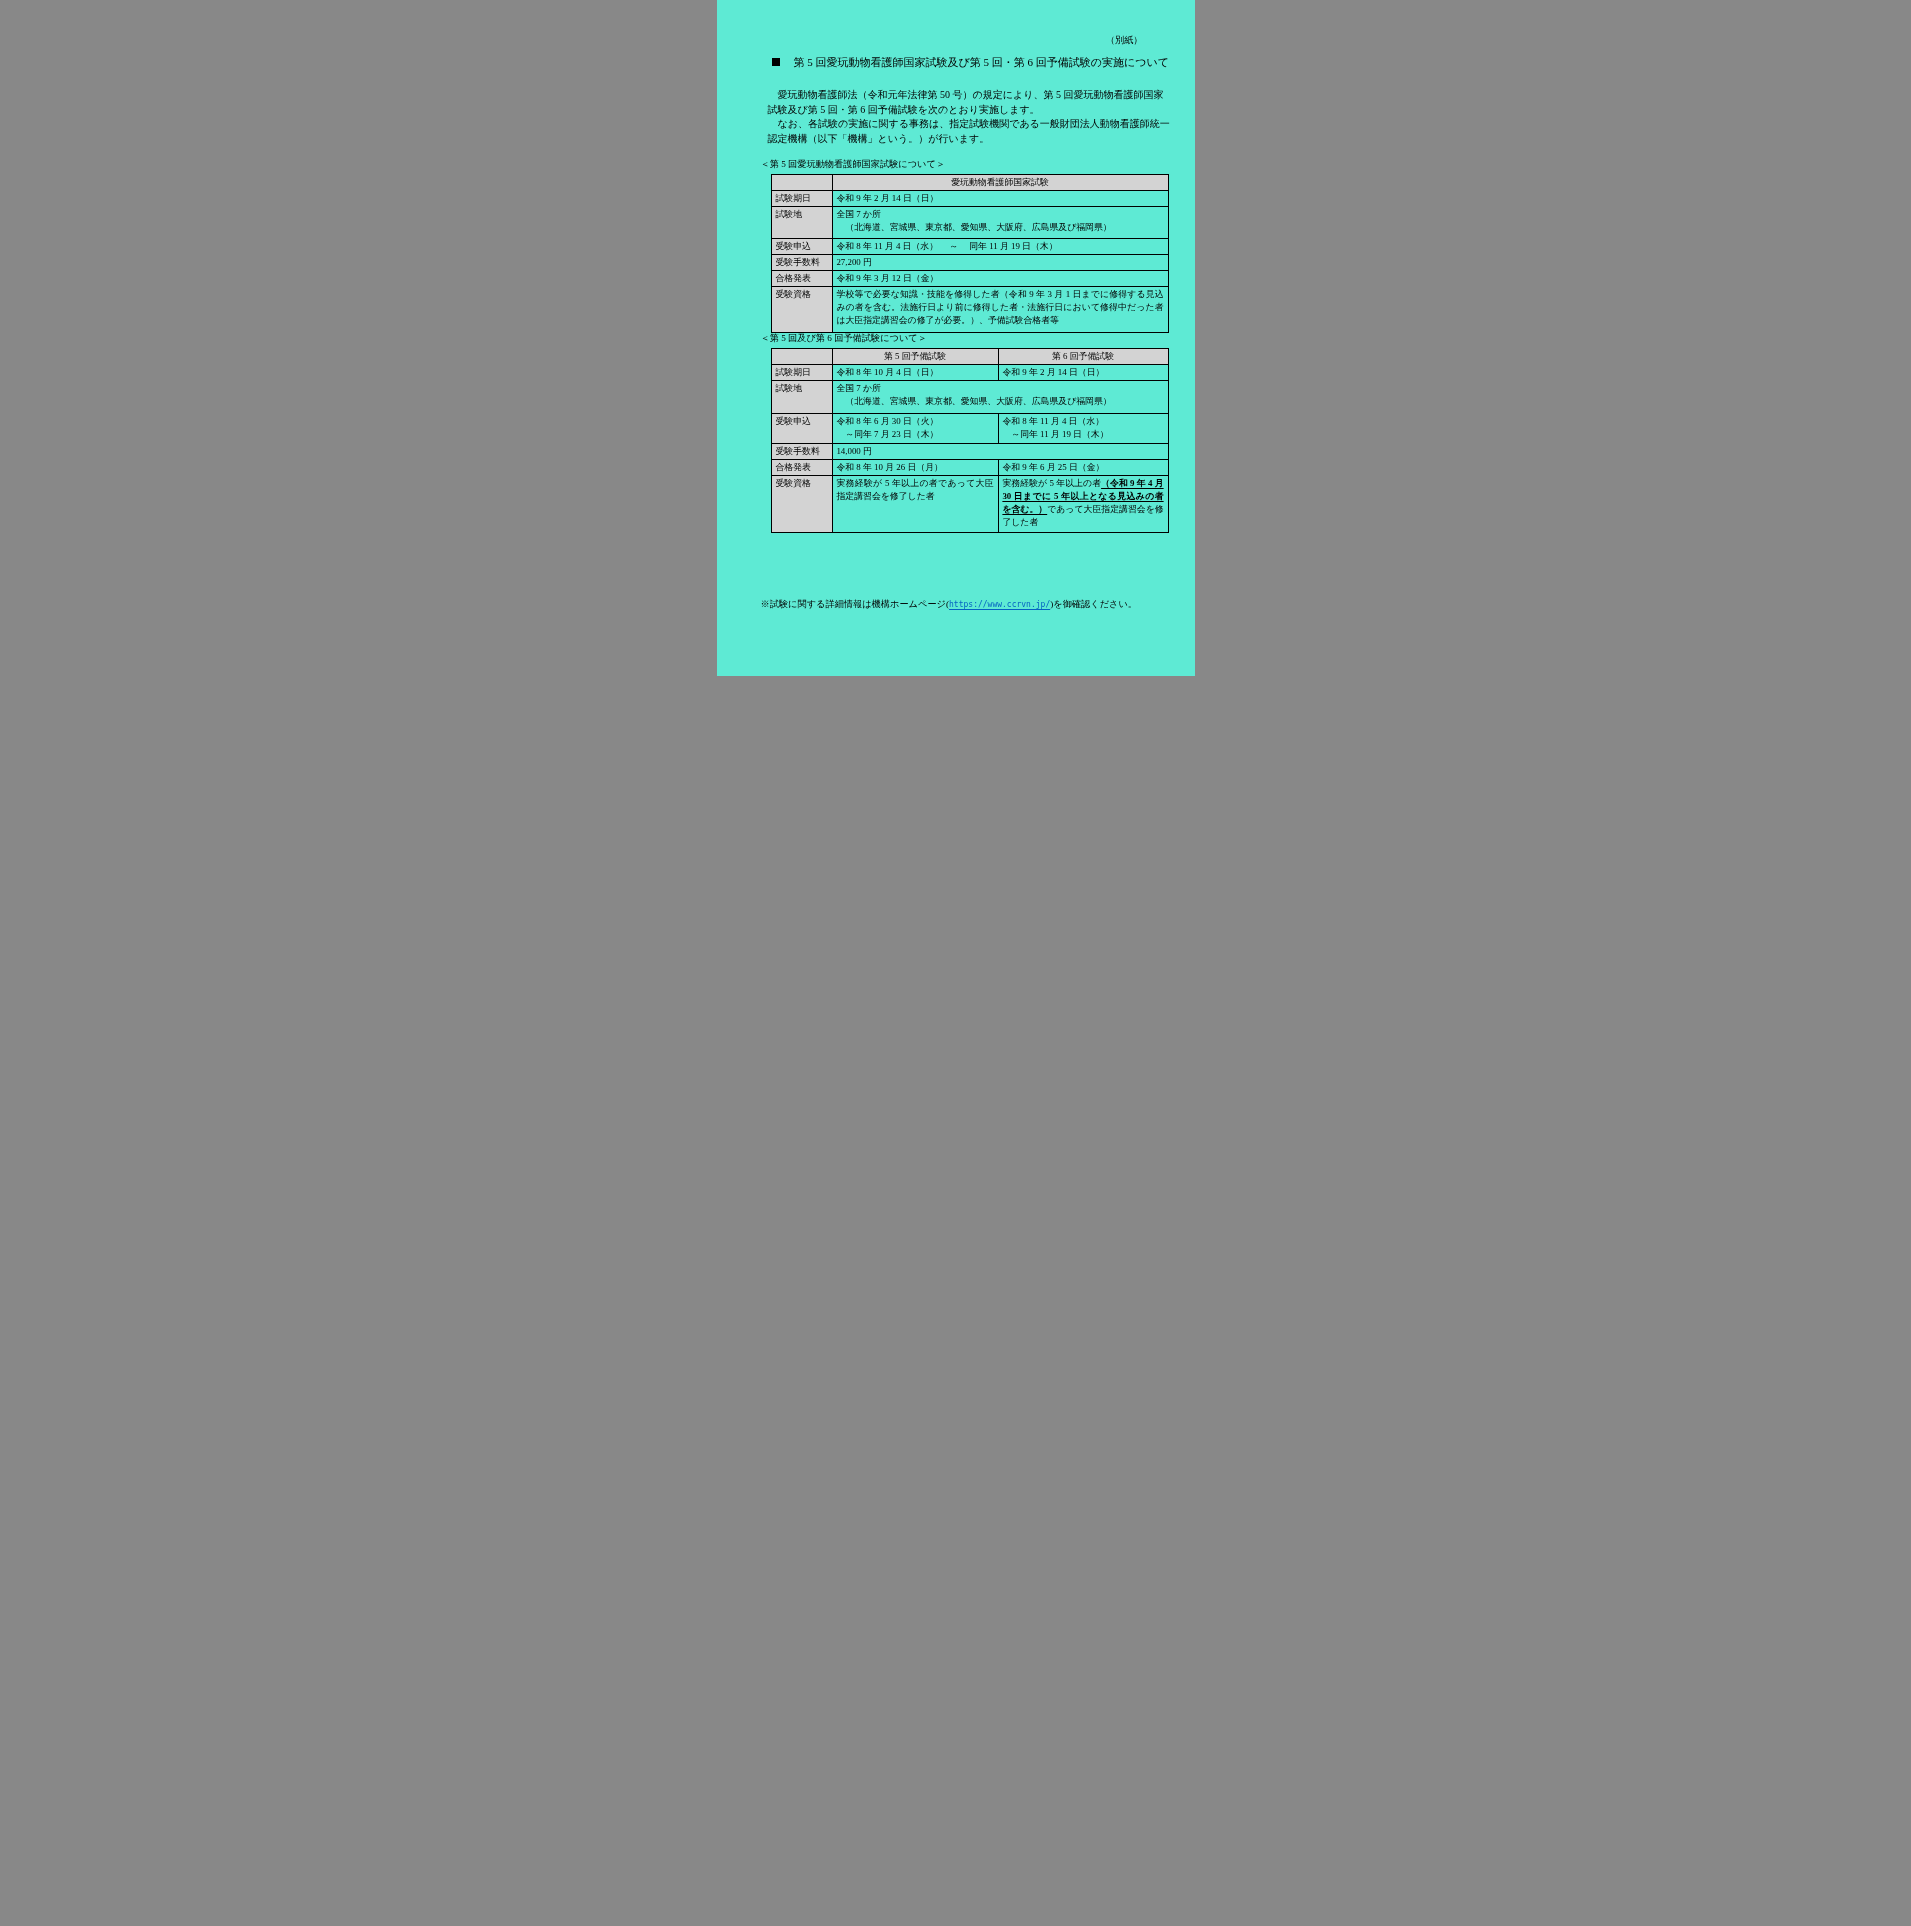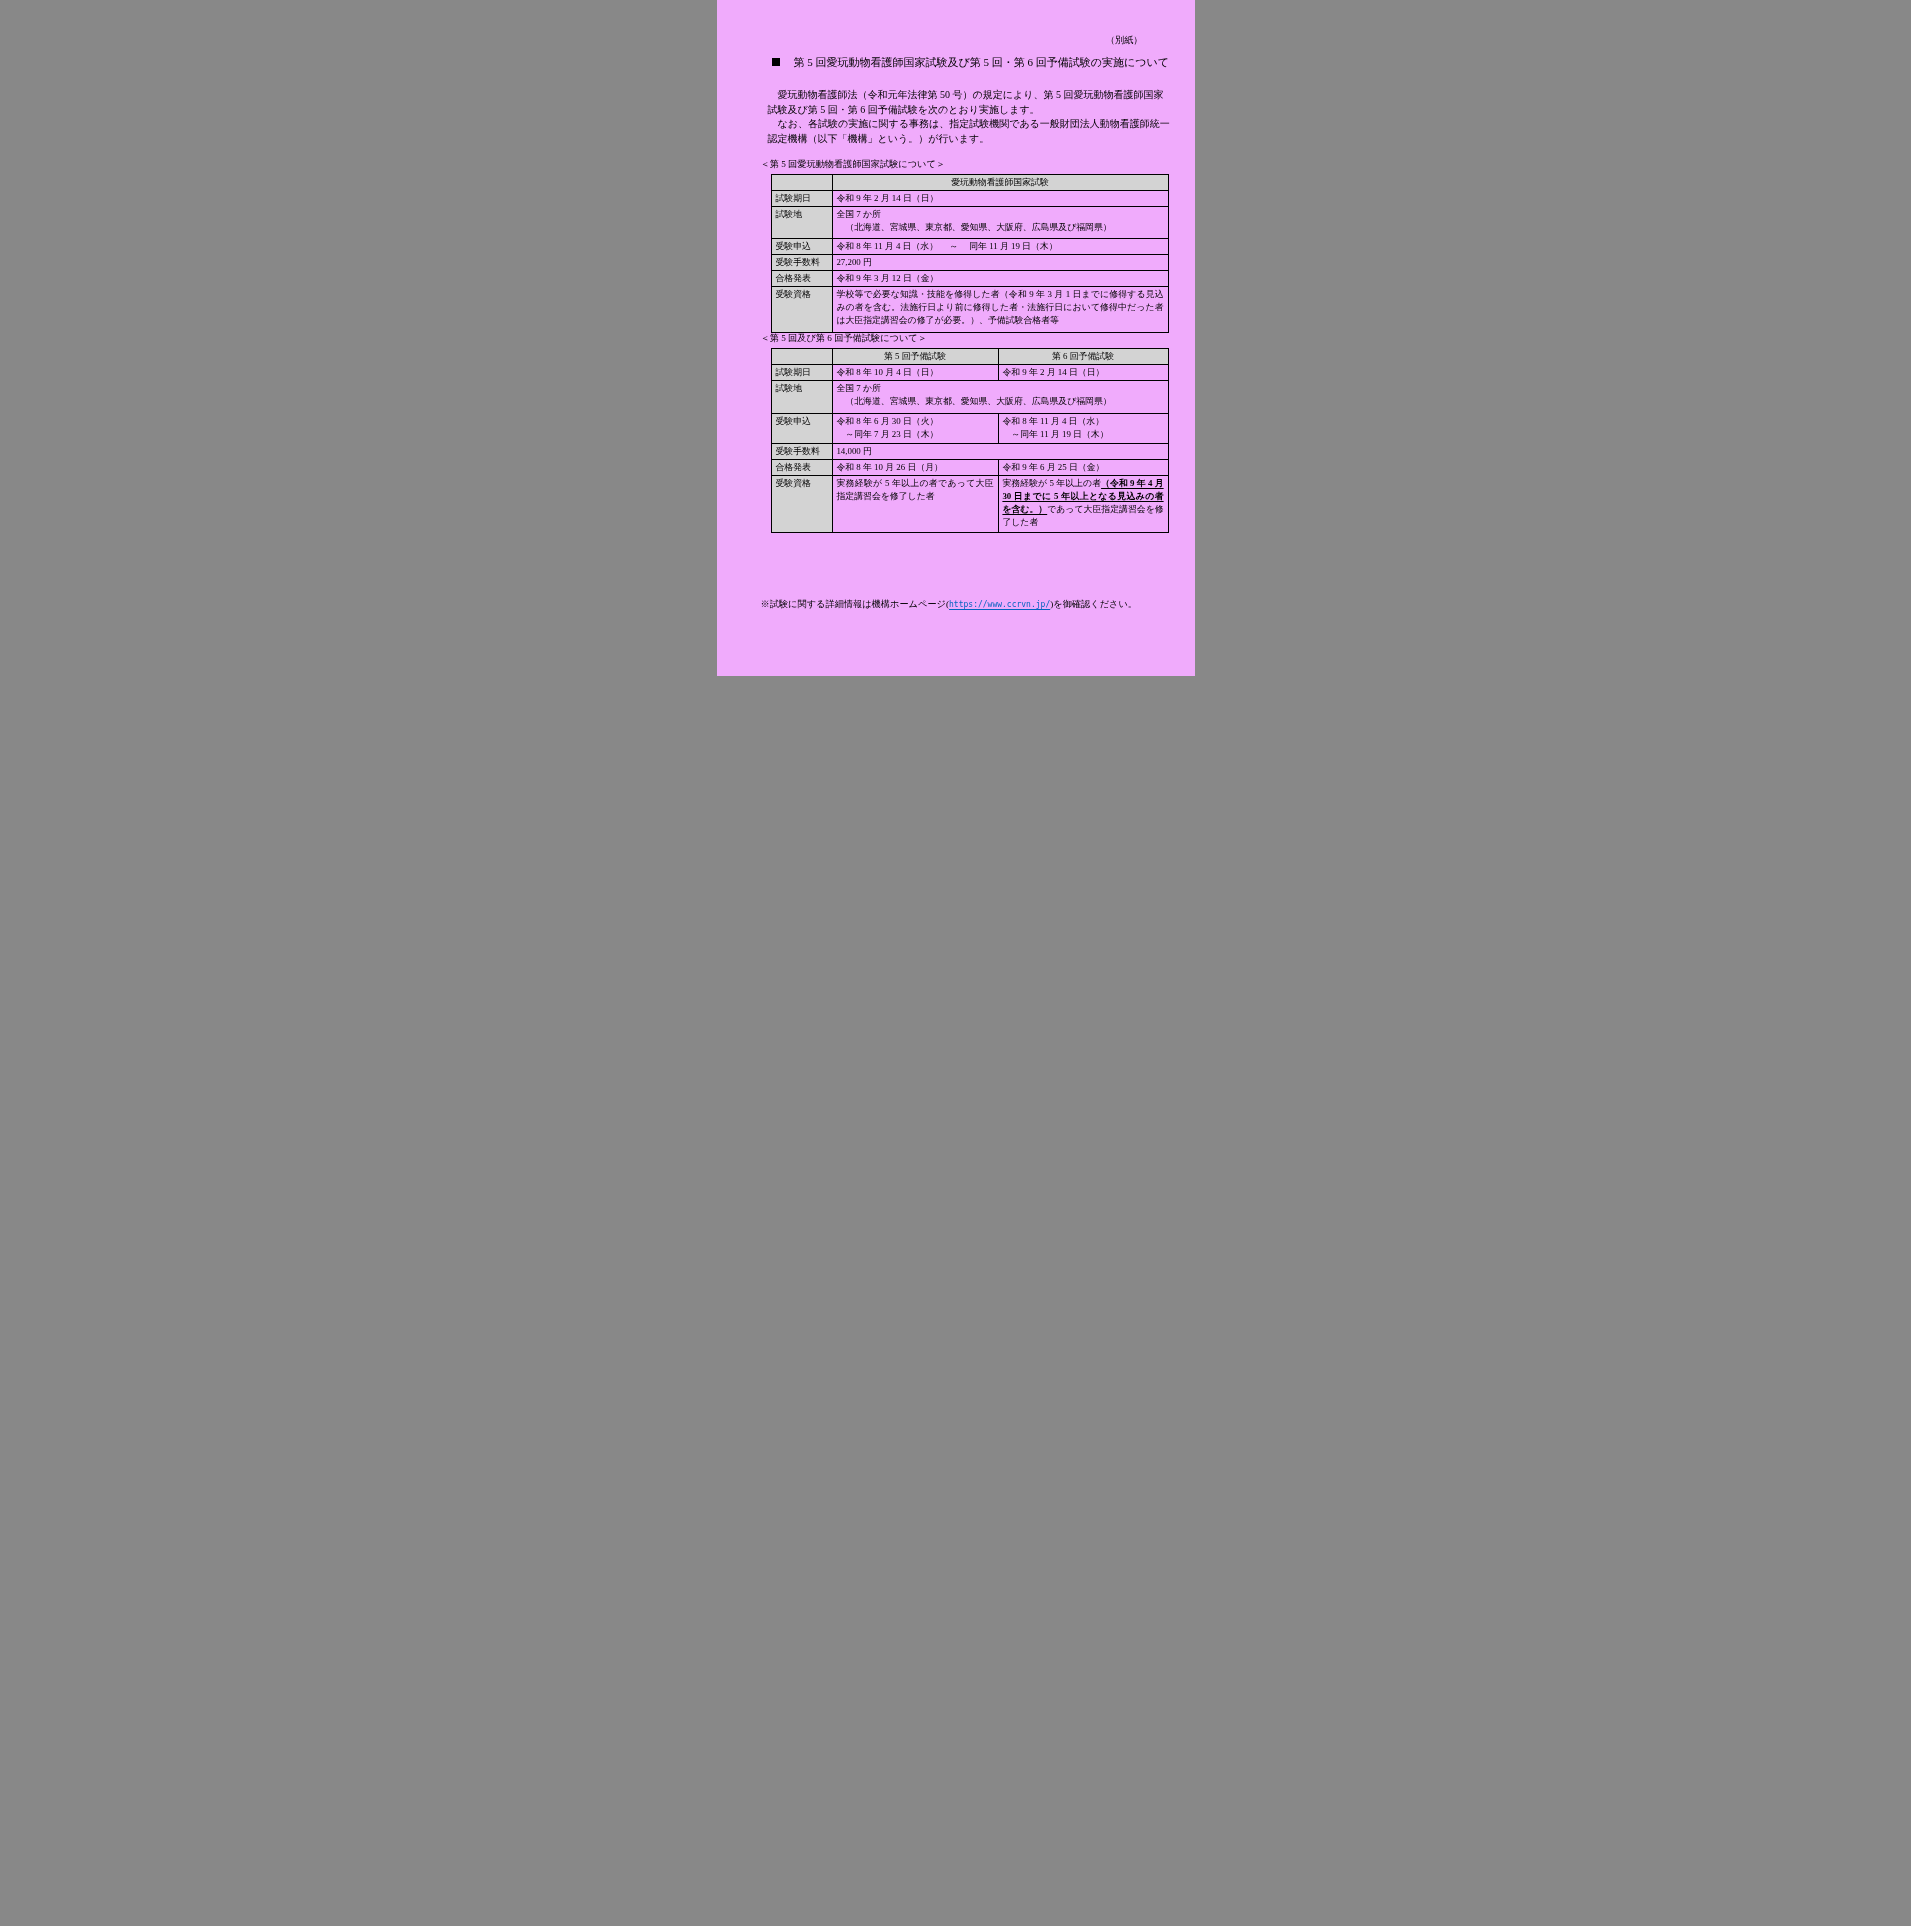--- a/index.html
+++ b/index.html
@@ -1,20 +1,20 @@
 <!DOCTYPE html>
 <html lang="ja" style="font-size:6.2px"><head>
 <meta charset="utf-8">
 <style>
   html,body { margin:0; padding:0; background:#888; }
   .page {
     position:relative;
     width:478px; height:676px;
     margin:0 auto;
-    background:#f0abfc;
+    background:#5eead4;
     color:#000;
     font-family:"Liberation Serif","DejaVu Serif",serif;
     font-size:9.2px;
     overflow:hidden;
   }
   .corner-note {
     position:absolute; top:35px; right:52px;
     font-size:9.2px; line-height:11.6px;
   }
   .title-row {

